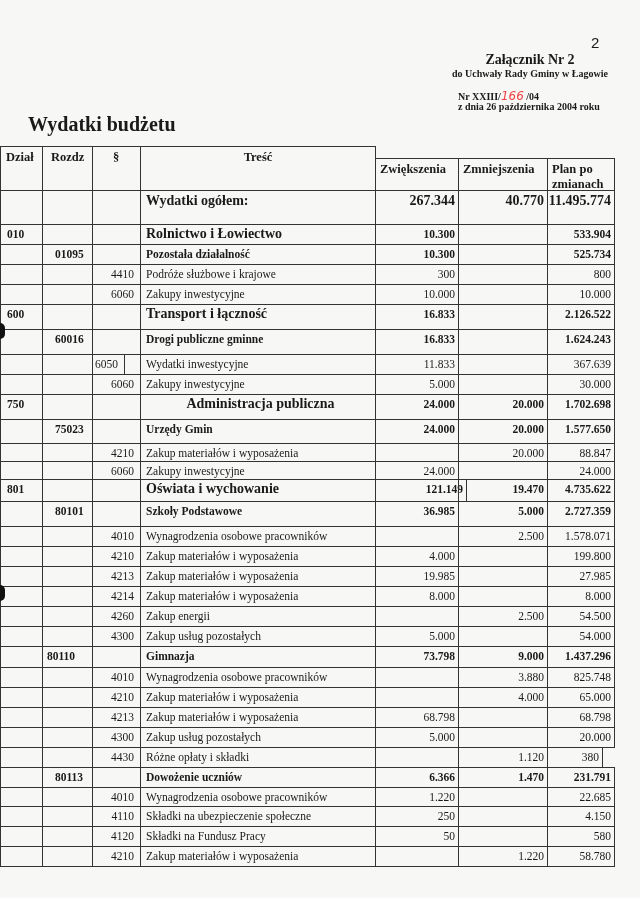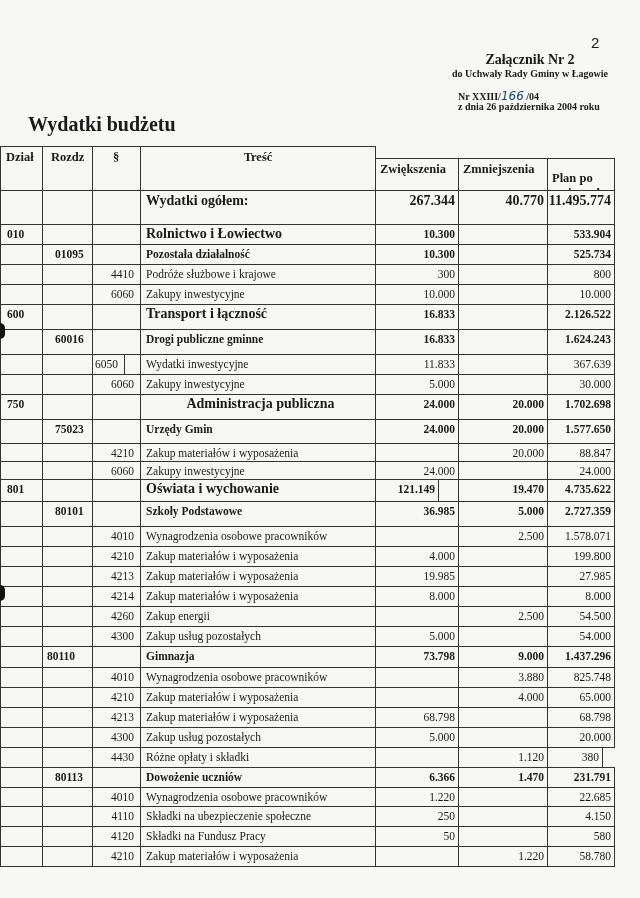--- a/index.html
+++ b/index.html
@@ -5,21 +5,21 @@
   html, body { margin:0; padding:0; }
   body {
     width:640px; height:898px; background:#f7f7f5; position:relative; overflow:hidden;
     font-family:"Liberation Serif", serif; color:#1a1a1a;
   }
   .pagenum { position:absolute; left:591px; top:34px; font-size:15px; font-family:"Liberation Sans", sans-serif; }
   .hdr { position:absolute; text-align:center; font-weight:bold; }
   .att-title { left:440px; top:52px; width:180px; font-size:14px; }
   .att-sub { left:420px; top:68px; width:220px; font-size:10px; }
   .att-nr { position:absolute; left:458px; top:89px; font-size:10px; font-weight:bold; }
-  .att-nr .hand { font-family:"DejaVu Sans", sans-serif; color:#0c4a6e; font-weight:normal; font-size:12px; font-style:italic; }
+  .att-nr .hand { font-family:"DejaVu Sans", sans-serif; color:#ef4444; font-weight:normal; font-size:12px; font-style:italic; }
   .att-date { position:absolute; left:458px; top:101px; font-size:10px; font-weight:bold; }
   .doc-title { position:absolute; left:28px; top:113px; font-size:20px; font-weight:bold; }
 
   .cell { position:absolute; box-sizing:border-box; border:1px solid #333; font-size:11.5px; overflow:hidden; white-space:nowrap; }
   .hcell { font-weight:bold; font-size:12.5px; }
   .num { text-align:right; padding-right:3px; }
   .code { text-align:right; padding-right:6px; }
   .bold { font-weight:bold; }
   .txt { padding-left:5px; }
   .big { font-size:14px; }
@@ -36,21 +36,21 @@
 <div class="doc-title">Wydatki budżetu</div>
 
 <div id="budget-table">
 
   <div class="cell hcell" style="left:0;top:146px;width:43px;height:45px;padding:3px 0 0 5px;">Dział</div>
   <div class="cell hcell" style="left:42px;top:146px;width:51px;height:45px;padding:3px 0 12px 8px;">Rozdz</div>
   <div class="cell hcell" style="left:92px;top:146px;width:49px;height:45px;padding:3px 0 0 20px;">§</div>
   <div class="cell hcell" style="left:140px;top:146px;width:236px;height:45px;text-align:center;padding-top:3px;">Treść</div>
   <div class="cell hcell" style="left:375px;top:158px;width:84px;height:33px;padding:3px 0 0 4px;">Zwiększenia</div>
   <div class="cell hcell" style="left:458px;top:158px;width:90px;height:33px;padding:3px 0 0 4px;">Zmniejszenia</div>
-  <div class="cell hcell" style="left:547px;top:158px;width:68px;height:33px;padding:12px 0 0 4px;line-height:15px;white-space:normal;">
+  <div class="cell hcell" style="left:547px;top:158px;width:68px;height:33px;padding:3px 0 0 4px;line-height:15px;white-space:normal;">
     <div>Plan po</div>
     <div>zmianach</div>
   </div>
 
   <div class="cell" style="left:0;top:190px;width:43px;height:35px;"></div>
   <div class="cell" style="left:42px;top:190px;width:51px;height:35px;"></div>
   <div class="cell" style="left:92px;top:190px;width:49px;height:35px;"></div>
   <div class="cell hcell txt big" style="left:140px;top:190px;width:236px;height:35px;padding-top:2px;">Wydatki ogółem:</div>
   <div class="cell hcell num big" style="left:375px;top:190px;width:84px;height:35px;padding-top:2px;">267.344</div>
   <div class="cell hcell num big" style="left:458px;top:190px;width:90px;height:35px;padding-top:2px;">40.770</div>
@@ -163,21 +163,21 @@
         <div class="cell txt" style="left: 140px; top: 461px; width: 236px; height: 19px; line-height: 18px;">Zakupy  inwestycyjne</div>
         <div class="cell num" style="left: 375px; top: 461px; width: 84px; height: 19px; line-height: 18px;">24.000</div>
         <div class="cell num" style="left: 458px; top: 461px; width: 90px; height: 19px; line-height: 18px;"></div>
         <div class="cell num" style="left: 547px; top: 461px; width: 68px; height: 19px; line-height: 18px;">24.000</div>
       </div>
       <div>
         <div class="cell code bold" style="text-align: left; padding-left: 6px; left: 0px; top: 479px; width: 43px; height: 23px; line-height: 18px;">801</div>
         <div class="cell code bold" style="left: 42px; top: 479px; width: 51px; height: 23px; line-height: 18px;"></div>
         <div class="cell code bold" style="left: 92px; top: 479px; width: 49px; height: 23px; line-height: 18px;"></div>
         <div class="cell txt bold big" style="left: 140px; top: 479px; width: 236px; height: 23px; line-height: 18px;">Oświata i wychowanie</div>
-        <div class="cell num bold" style="left: 375px; top: 479px; width: 64px; height: 23px; line-height: 18px; padding-left: 12px;">121.149</div>
+        <div class="cell num bold" style="left: 375px; top: 479px; width: 92px; height: 23px; line-height: 18px; padding-left: 12px;">121.149</div>
         <div class="cell num bold" style="left: 458px; top: 479px; width: 90px; height: 23px; line-height: 18px;">19.470</div>
         <div class="cell num bold" style="left: 547px; top: 479px; width: 68px; height: 23px; line-height: 18px;">4.735.622</div>
       </div>
       <div>
         <div class="cell code bold" style="left: 0px; top: 501px; width: 43px; height: 26px; line-height: 18px;"></div>
         <div class="cell code bold" style="text-align: left; padding-left: 12px; left: 42px; top: 501px; width: 51px; height: 26px; line-height: 18px;">80101</div>
         <div class="cell code bold" style="left: 92px; top: 501px; width: 49px; height: 26px; line-height: 18px;"></div>
         <div class="cell txt bold" style="left: 140px; top: 501px; width: 236px; height: 26px; line-height: 18px;">Szkoły Podstawowe</div>
         <div class="cell num bold" style="left: 375px; top: 501px; width: 84px; height: 26px; line-height: 18px;">36.985</div>
         <div class="cell num bold" style="left: 458px; top: 501px; width: 90px; height: 26px; line-height: 18px;">5.000</div>

